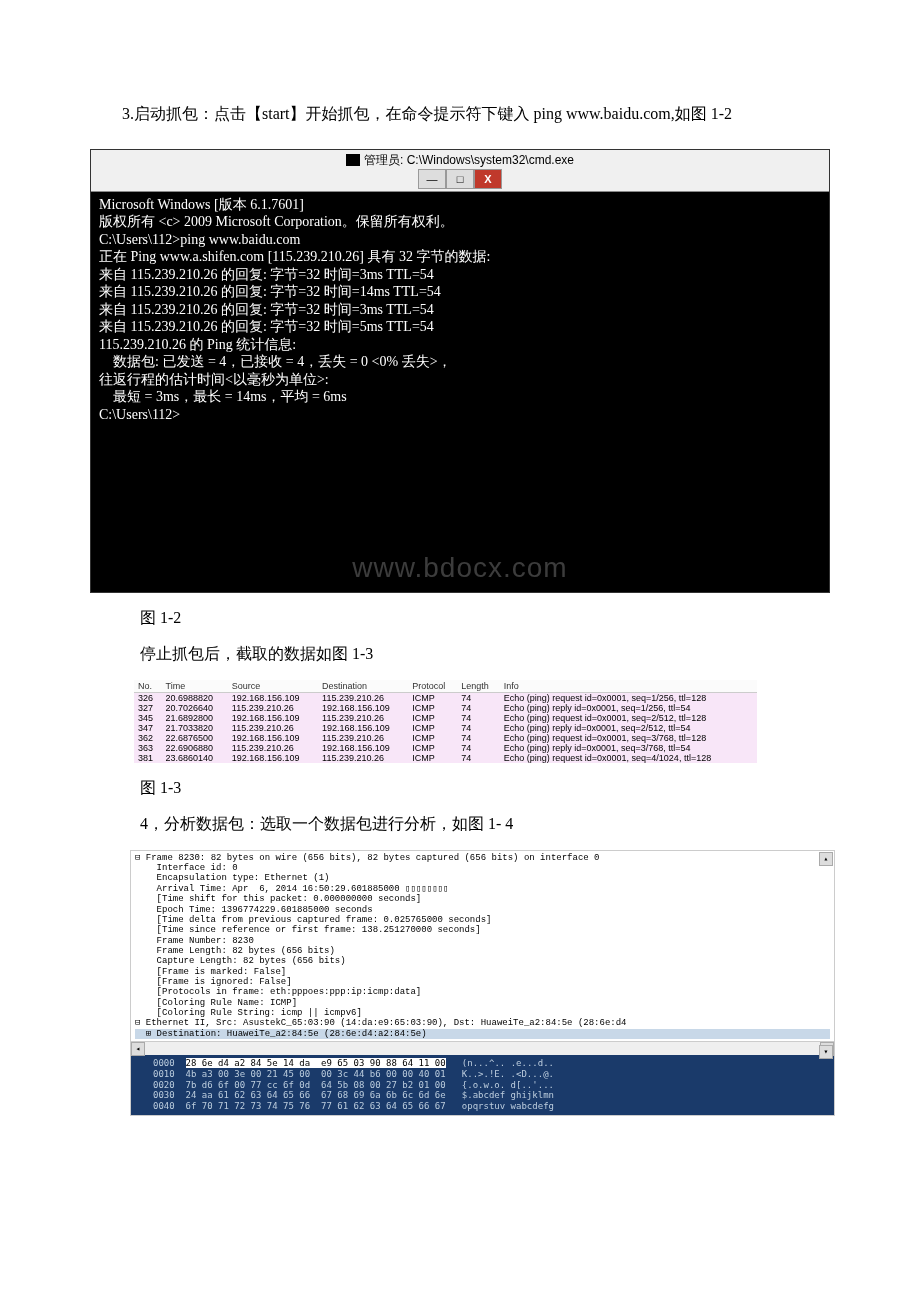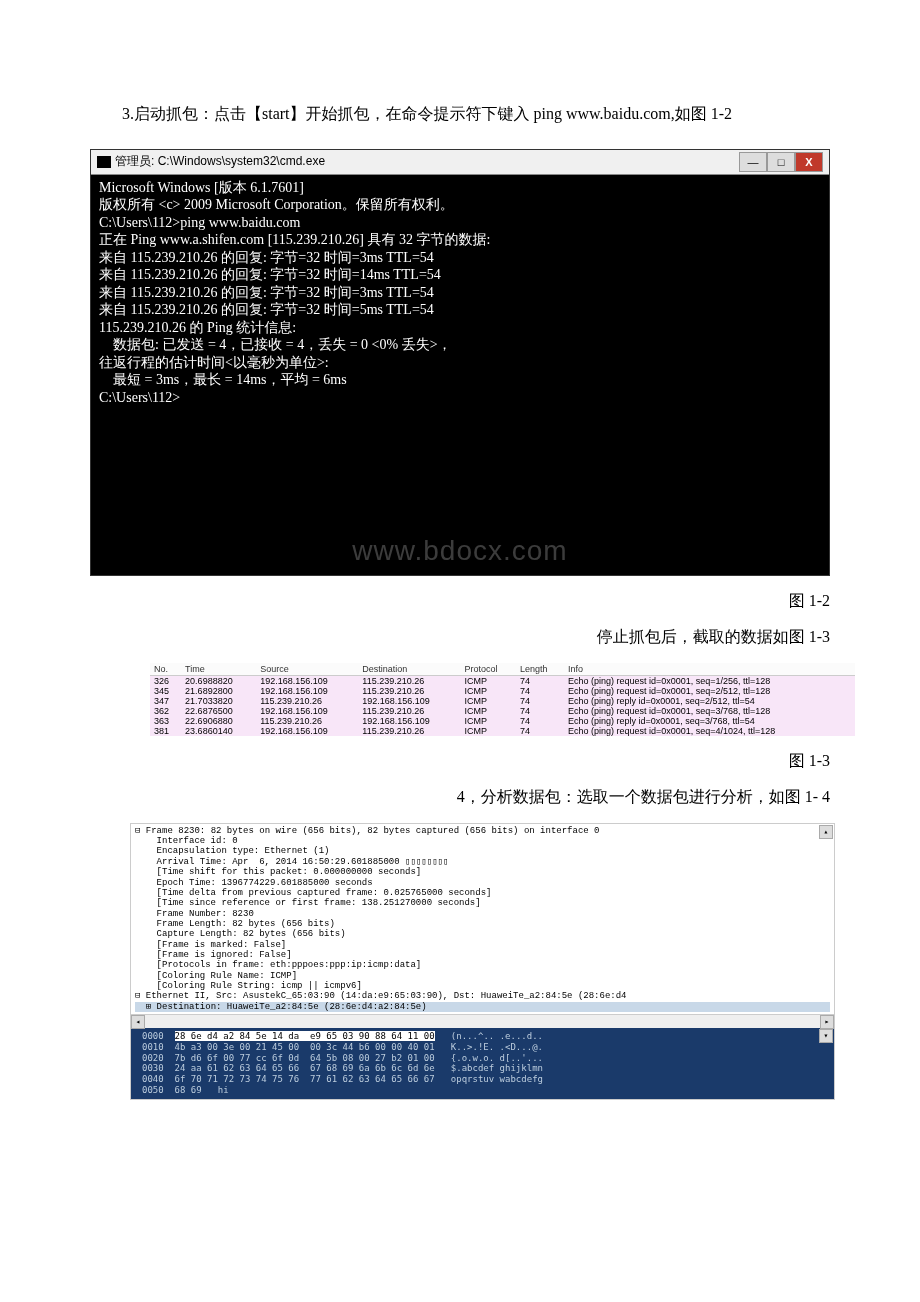--- a/index.html
+++ b/index.html
@@ -2,45 +2,45 @@
 <html><head>
 <meta charset="utf-8">
 <style>
   * { margin: 0; padding: 0; box-sizing: border-box; }
   body { font-family: "SimSun", "宋体", serif; background: #fff; width: 920px; }
   .page { padding: 100px 90px 40px 90px; }
   .para { font-size: 16px; line-height: 1.8; margin-bottom: 20px; }
   .indent { text-indent: 2em; }
   
   .cmd-window { background: #000; border: 1px solid #333; margin: 10px 0; position: relative; }
-  .cmd-title { background: #f0f0f0; border-bottom: 1px solid #888; padding: 2px 6px; display: flex; align-items: center; justify-content: space-between; }
+  .cmd-title { background: #f0f0f0; border-bottom: 1px solid #888; padding: 2px 6px; display: flex; align-items: center; justify-content: space-between; flex-direction: column; }
   .cmd-title-text { font-size: 12px; font-family: "Microsoft YaHei", sans-serif; display: flex; align-items: center; gap: 4px; }
   .cmd-icon { width: 14px; height: 12px; background: #000; display: inline-block; }
   .cmd-controls { display: flex; gap: 0; }
   .cmd-btn { width: 28px; height: 20px; background: #ddd; border: 1px solid #999; display: flex; align-items: center; justify-content: center; font-size: 11px; font-family: Arial; }
   .cmd-btn.close { background: #c0392b; color: #fff; font-weight: bold; }
   .cmd-body { padding: 4px 8px 10px 8px; font-family: Liberation Serif, serif; font-size: 14px; line-height: 1.25; color: #c0c0c0; min-height: 400px; }
   .cmd-line { white-space: pre; }
   .white { color: #fff; }
   .watermark { position: absolute; bottom: 8px; left: 0; right: 0; text-align: center; font-size: 28px; color: rgba(120,120,120,0.5); font-family: Arial, sans-serif; letter-spacing: 1px; }
   
-  .caption { font-size: 16px; margin: 15px 0 15px 50px; text-align: right; }
-  
-  .packet-table { width: 705px; margin-left: 60px; font-family: Arial, sans-serif; font-size: 9px; border-collapse: collapse; background: #fff; }
+  .caption { font-size: 16px; margin: 15px 0 15px 50px; }
+  
+  .packet-table { width: 623px; margin-left: 44px; font-family: Arial, sans-serif; font-size: 9px; border-collapse: collapse; background: #fff; }
   .packet-table th { text-align: left; font-weight: normal; padding: 1px 4px; border-bottom: 1px solid #ccc; color: #333; background: #fbfbfb; }
   .packet-table td { padding: 0 4px; white-space: nowrap; }
   .packet-table tr.req { background: #f8e6f8; }
   .packet-table tr.rep { background: #f8e6f8; }
   .packet-table tr.sel { background: #4a80d0; color: #fff; }
   
   .detail-pane { width: 705px; margin-left: 40px; background: #fff; border: 1px solid #ccc; font-family: Consolas, "Courier New", monospace; font-size: 9px; position: relative; }
   .detail-body { padding: 2px 4px; }
   .detail-line { white-space: pre; line-height: 1.15; }
   .hl-blue { background: #c8d8e8; }
-  .hex-pane { background: #1a3a6a; color: #bcd; padding: 3px 11px; font-family: Consolas, monospace; font-size: 9px; line-height: 1.2; }
+  .hex-pane { background: #1a3a6a; color: #bcd; padding: 3px 22px; font-family: Consolas, monospace; font-size: 9px; line-height: 1.2; }
   .hex-line { white-space: pre; }
   .hex-sel { background: #fff; color: #000; }
   .scroll-handle { position: absolute; right: 1px; top: 1px; width: 14px; height: 14px; background: #ddd; border: 1px solid #aaa; font-size: 8px; text-align: center; line-height: 12px; }
   .scroll-handle.bot { top: auto; bottom: 56px; }
   .hscroll { height: 14px; background: #efefef; border-top: 1px solid #ccc; display: flex; justify-content: space-between; }
   .hscroll-arrow { width: 14px; height: 14px; background: #ddd; border: 1px solid #aaa; font-size: 8px; text-align: center; line-height: 12px; }
 </style>
 </head>
 <body>
 
@@ -98,20 +98,29 @@
       </thead>
     <tbody id="pkt-body">
         <tr class="req">
           <td>326</td>
           <td>20.6988820</td>
           <td>192.168.156.109</td>
           <td>115.239.210.26</td>
           <td>ICMP</td>
           <td>74</td>
           <td>Echo (ping) request  id=0x0001, seq=1/256, ttl=128</td>
+        </tr>
+        <tr class="rep">
+          <td>327</td>
+          <td>20.7026640</td>
+          <td>115.239.210.26</td>
+          <td>192.168.156.109</td>
+          <td>ICMP</td>
+          <td>74</td>
+          <td>Echo (ping) reply    id=0x0001, seq=1/256, ttl=54</td>
         </tr>
         <tr class="req">
           <td>345</td>
           <td>21.6892800</td>
           <td>192.168.156.109</td>
           <td>115.239.210.26</td>
           <td>ICMP</td>
           <td>74</td>
           <td>Echo (ping) request  id=0x0001, seq=2/512, ttl=128</td>
         </tr>
@@ -183,16 +192,15 @@
     <div class="hscroll">
       <span class="hscroll-arrow">◂</span>
       <span class="hscroll-arrow">▸</span>
     </div>
     <div class="hex-pane" id="hex-pane">
         <div class="hex-line"><span>0000  </span><span class="hex-sel">28 6e d4 a2 84 5e 14 da  e9 65 03 90 88 64 11 00</span><span>   (n...^.. .e...d..</span></div>
         <div class="hex-line">0010  4b a3 00 3e 00 21 45 00  00 3c 44 b6 00 00 40 01   K..&gt;.!E. .&lt;D...@.</div>
         <div class="hex-line">0020  7b d6 6f 00 77 cc 6f 0d  64 5b 08 00 27 b2 01 00   {.o.w.o. d[..'...</div>
         <div class="hex-line">0030  24 aa 61 62 63 64 65 66  67 68 69 6a 6b 6c 6d 6e   $.abcdef ghijklmn</div>
         <div class="hex-line">0040  6f 70 71 72 73 74 75 76  77 61 62 63 64 65 66 67   opqrstuv wabcdefg</div>
-        <div class="hex-line">0050  68 69   hi</div>
       </div>
   </div>
 </div>
 
 </body></html>

